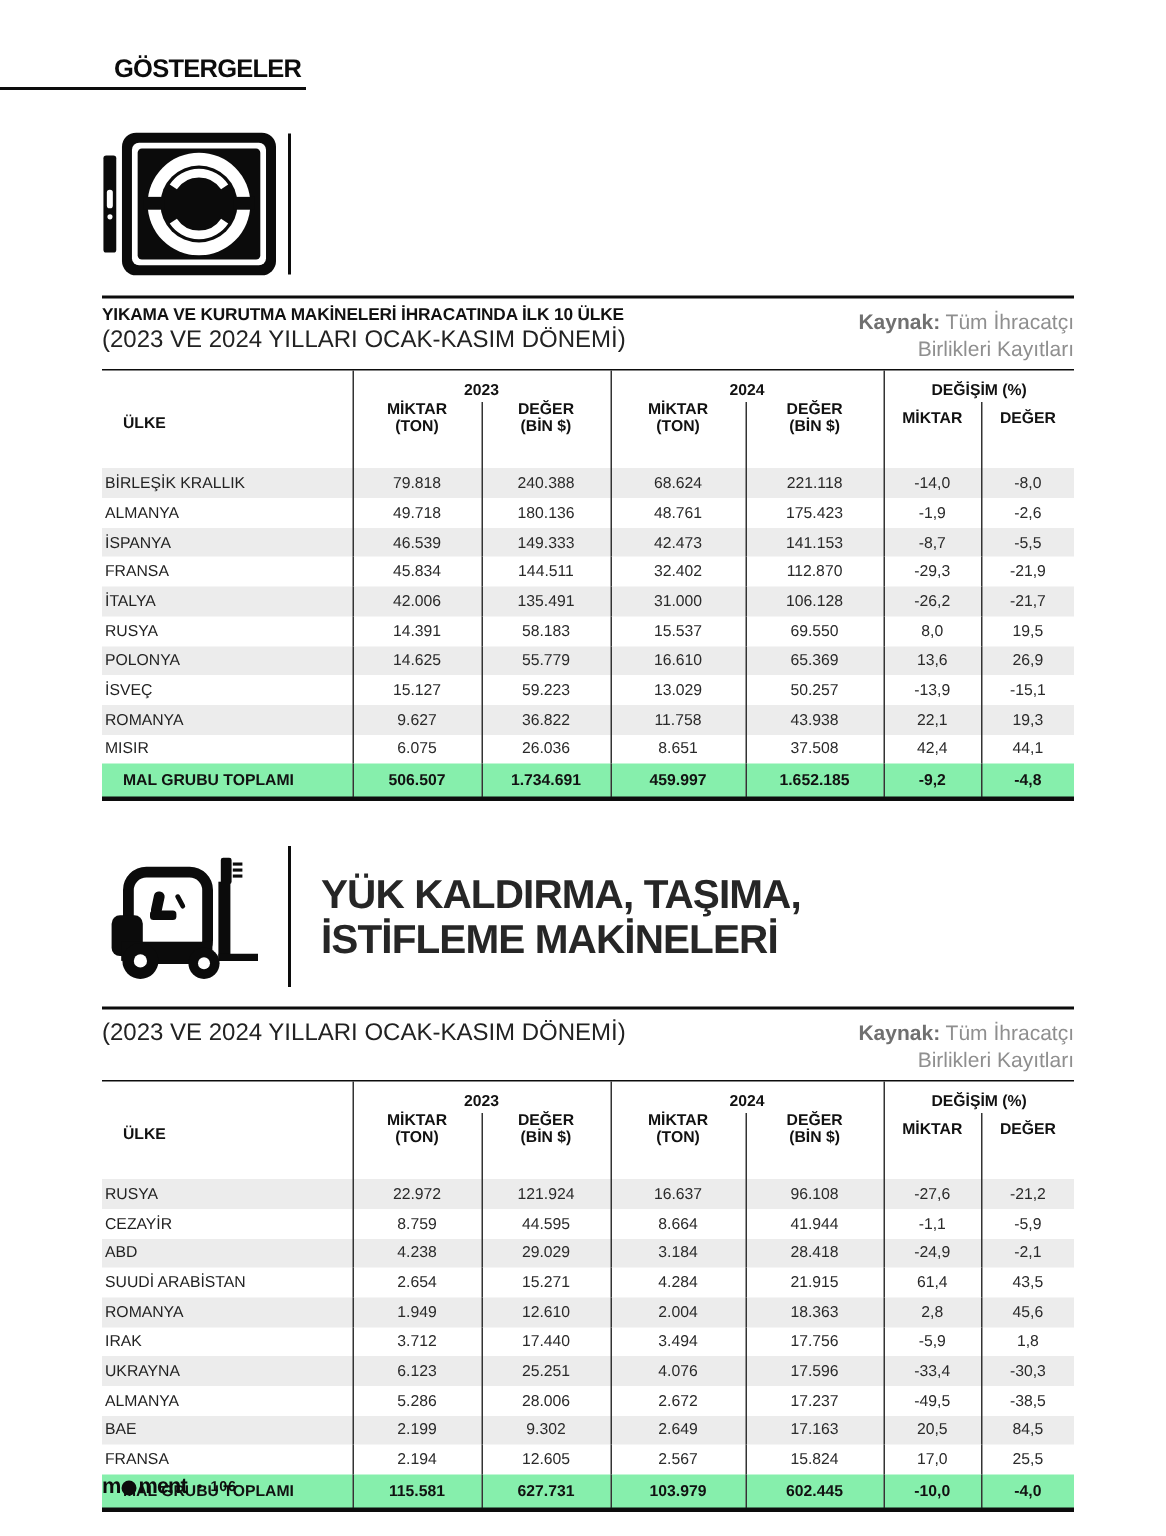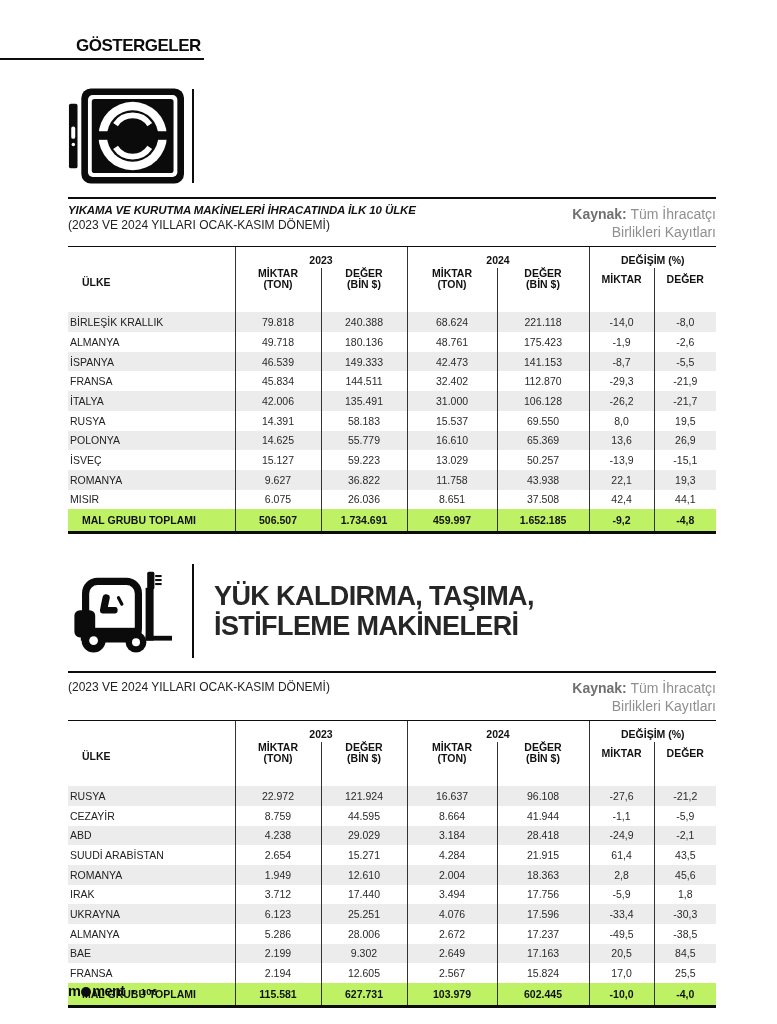--- a/index.html
+++ b/index.html
@@ -53,42 +53,42 @@
   .table-block.first { margin-top: 13px; }
   .table-block.second { margin-top: 12px; }
   .tb-caption {
     display: flex;
     justify-content: space-between;
     align-items: flex-start;
     padding: 5px 0 5px 0;
     border-bottom: 1px solid #0c0c0c;
     min-height: 39px;
   }
-  .tb-title { font-size: 11.5px; font-weight: bold; letter-spacing: -0.1px; color: #111; font-style: italic; }
-  .tb-subtitle { font-size: 12px; margin-top: 2px; color: #222; }
+  .tb-title { font-size: 11.5px; font-weight: bold; letter-spacing: -0.1px; color: #111; }
+  .tb-subtitle { font-size: 16px; margin-top: 2px; color: #222; }
   .tb-source { text-align: right; font-size: 14px; color: #8f8f8f; line-height: 1.3; padding-top: 1px; }
   .tb-source .src-label { font-weight: bold; color: #707070; }
   table.export {
     width: 648px;
     border-collapse: collapse;
     table-layout: fixed;
     border-bottom: 3px solid #0c0c0c;
   }
   table.export th, table.export td { border-left: 1px solid #333; }
   table.export th.country, table.export td.country { border-left: none; }
   table.export thead th { font-size: 10.5px; font-weight: bold; color: #111; text-align: center; }
   table.export thead tr.grp-row th { height: 21px; padding-top: 4px; vertical-align: middle; }
   table.export thead tr.sub-row th { height: 32px; padding-bottom: 22px; vertical-align: middle; line-height: 11px; }
   table.export thead th.country { text-align: left; padding-left: 14px; vertical-align: middle; }
   table.export tbody td { font-size: 10.5px; color: #2a2a2a; text-align: center; height: 19.7px; padding: 0 2px; }
   table.export tbody td.country { text-align: left; padding-left: 2px; color: #222; }
   table.export tbody tr:nth-child(odd) { background: #ececec; }
   table.export tfoot td {
     font-size: 10.5px; font-weight: bold; color: #111;
-    text-align: center; height: 23px; background: #bef264; padding: 0 14px;
+    text-align: center; height: 23px; background: #86efac; padding: 0 14px;
   }
   table.export tfoot td.country { text-align: left; padding-left: 14px; }
   .sub-line { display: block; }
   
   .footer {
     position: absolute;
     left: 68px;
     top: 983px;
     display: flex;
     align-items: center;

